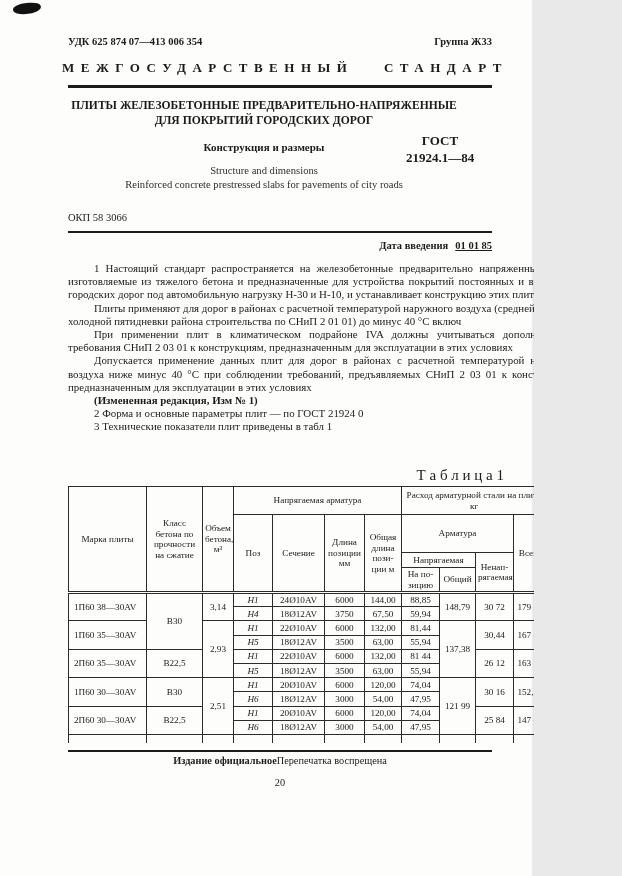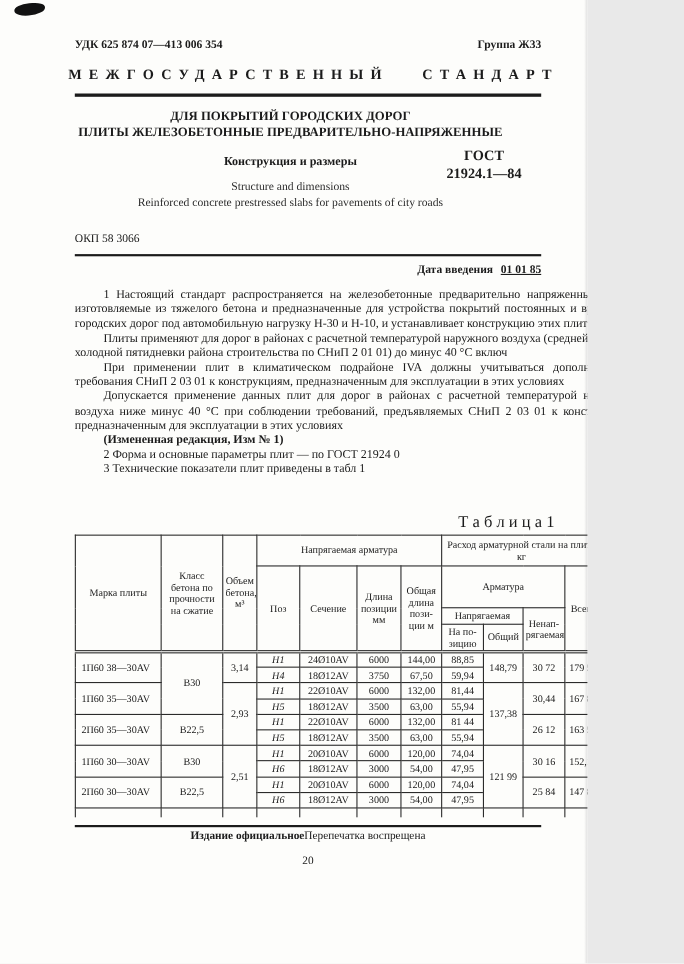--- a/index.html
+++ b/index.html
@@ -61,22 +61,22 @@
   <div class="topline">
     <span>УДК 625 874 07—413 006 354</span>
     <span>Группа Ж33</span>
   </div>
 
   <div class="stdname">МЕЖГОСУДАРСТВЕННЫЙ СТАНДАРТ</div>
   <div class="rule1"></div>
 
   <div class="titlewrap">
     <div class="title-ru">
+      <div>ПЛИТЫ ЖЕЛЕЗОБЕТОННЫЕ ПРЕДВАРИТЕЛЬНО-НАПРЯЖЕННЫЕ</div>
       <div>ДЛЯ ПОКРЫТИЙ ГОРОДСКИХ ДОРОГ</div>
-      <div>ПЛИТЫ ЖЕЛЕЗОБЕТОННЫЕ ПРЕДВАРИТЕЛЬНО-НАПРЯЖЕННЫЕ</div>
     </div>
     <div class="subtitle">Конструкция и размеры</div>
     <div class="title-en">
       <div>Structure and dimensions</div>
       <div>Reinforced concrete prestressed slabs for pavements of city roads</div>
     </div>
   </div>
 
   <div class="gost">
     <div>ГОСТ</div>

